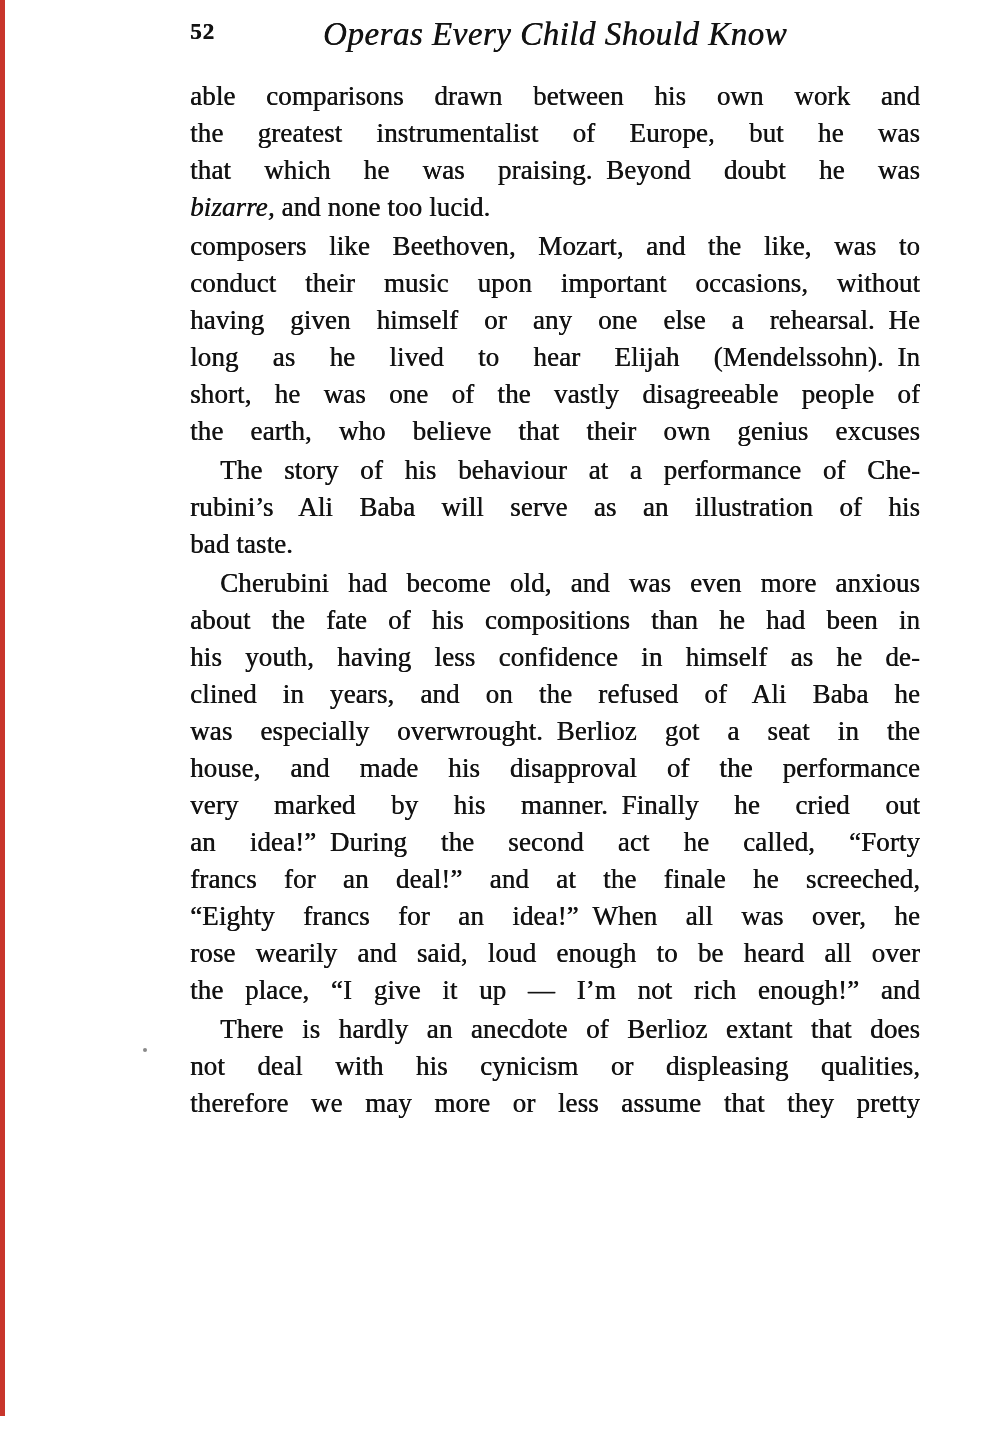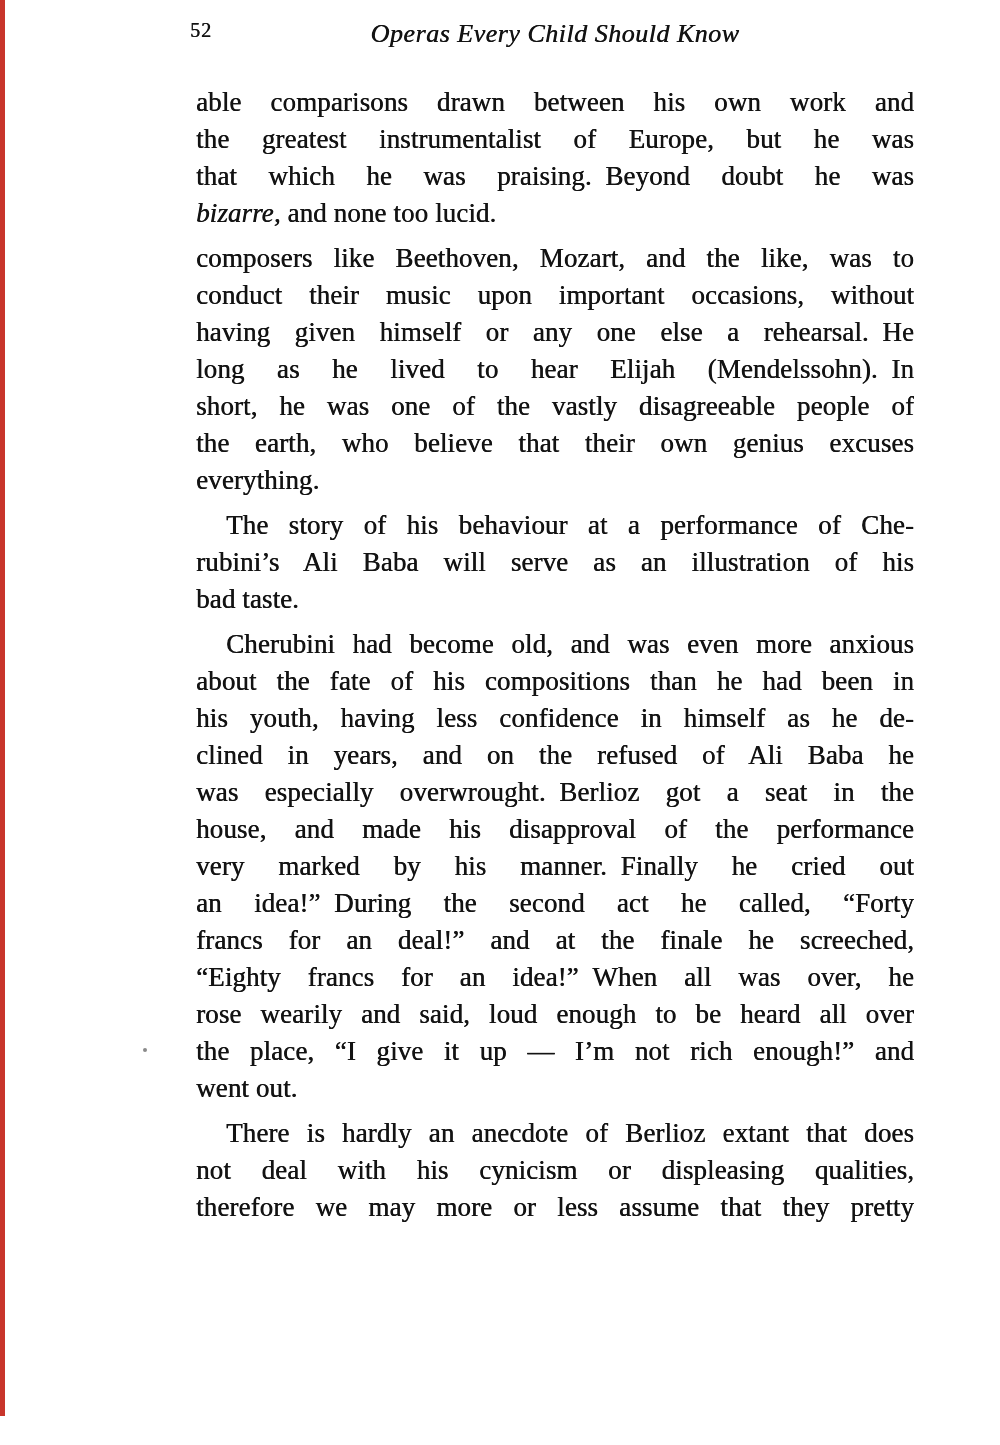--- a/index.html
+++ b/index.html
@@ -27,45 +27,45 @@
     position: absolute;
     left: 188px;
     top: 14px;
     width: 734px;
     height: 40px;
   }
   .page-number {
     position: absolute;
     left: 2px;
     top: 5px;
-    font-size: 20px;
-    font-weight: normal;
+    font-size: 23px;
+    font-weight: bold;
     letter-spacing: 1px;
     text-shadow: 0.4px 0 0 currentColor;
   }
   .header-title {
     text-align: center;
     font-style: italic;
-    font-size: 26px;
+    font-size: 33px;
     line-height: 40px;
     letter-spacing: 0.5px;
     text-shadow: 0.4px 0 0 currentColor;
   }
 
   .text-block {
     position: absolute;
     left: 188px;
     top: 76px;
     width: 734px;
     font-size: 27px;
     line-height: 37px;
     text-shadow: 0.45px 0 0 currentColor;
     letter-spacing: 0.1px;
   }
-  .paragraph { margin: 8px; }
+  .paragraph { margin: 2px; }
   .line {
     height: 37px;
     text-align: justify;
     text-align-last: justify;
     overflow: hidden;
   }
   .line.indent { text-indent: 30px; }
   .line.last {
     text-align: center;
     text-align-last: left;
@@ -101,41 +101,39 @@
         <div class="line">that which he was praising. Beyond doubt he was</div>
         <div class="line last"><span class="it">bizarre,</span><span> and none too lucid.</span></div>
       </div>
       <div class="paragraph">
         <div class="line">composers like Beethoven, Mozart, and the like, was to</div>
         <div class="line">conduct their music upon important occasions, without</div>
         <div class="line">having given himself or any one else a rehearsal. He</div>
         <div class="line">long as he lived to hear Elijah (Mendelssohn). In</div>
         <div class="line">short, he was one of the vastly disagreeable people of</div>
         <div class="line">the earth, who believe that their own genius excuses</div>
-        <div class="line last">everything.</div>
       </div>
       <div class="paragraph">
         <div class="line indent">The story of his behaviour at a performance of Che-</div>
         <div class="line">rubini’s Ali Baba will serve as an illustration of his</div>
         <div class="line last">bad taste.</div>
       </div>
       <div class="paragraph">
         <div class="line indent">Cherubini had become old, and was even more anxious</div>
         <div class="line">about the fate of his compositions than he had been in</div>
         <div class="line">his youth, having less confidence in himself as he de-</div>
         <div class="line">clined in years, and on the refused of Ali Baba he</div>
         <div class="line">was especially overwrought. Berlioz got a seat in the</div>
         <div class="line">house, and made his disapproval of the performance</div>
         <div class="line">very marked by his manner. Finally he cried out</div>
         <div class="line">an idea!” During the second act he called, “Forty</div>
         <div class="line">francs for an deal!” and at the finale he screeched,</div>
         <div class="line">“Eighty francs for an idea!” When all was over, he</div>
         <div class="line">rose wearily and said, loud enough to be heard all over</div>
         <div class="line">the place, “I give it up — I’m not rich enough!” and</div>
-        <div class="line last">went out.</div>
       </div>
       <div class="paragraph">
         <div class="line indent">There is hardly an anecdote of Berlioz extant that does</div>
         <div class="line">not deal with his cynicism or displeasing qualities,</div>
         <div class="line">therefore we may more or less assume that they pretty</div>
       </div>
     </div>
 
   <div class="speck"></div>
 

